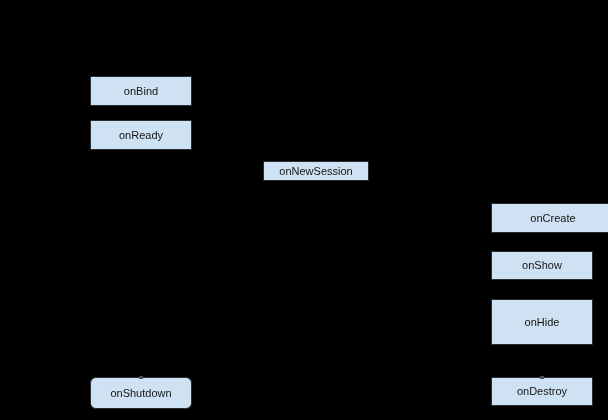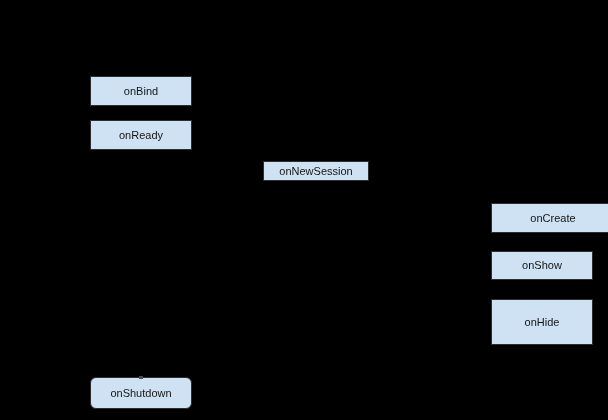--- a/index.html
+++ b/index.html
@@ -67,13 +67,17 @@
     <span class="node-label">onShow</span>
   </div>
     <div class="node" style="left: 491px; top: 299px; width: 102px; height: 46px;">
 
     <span class="node-label">onHide</span>
   </div>
     <div class="node has-tip" style="left: 90px; top: 377px; width: 102px; height: 32px; border-radius: 6px;">
     <span class="tip"></span>
     <span class="node-label">onShutdown</span>
   </div>
+    <div class="node has-tip" style="left: 491px; top: 377px; width: 102px; height: 29px;">
+    <span class="tip"></span>
+    <span class="node-label">onDestroy</span>
+  </div>
   </div>
 
 </body></html>

